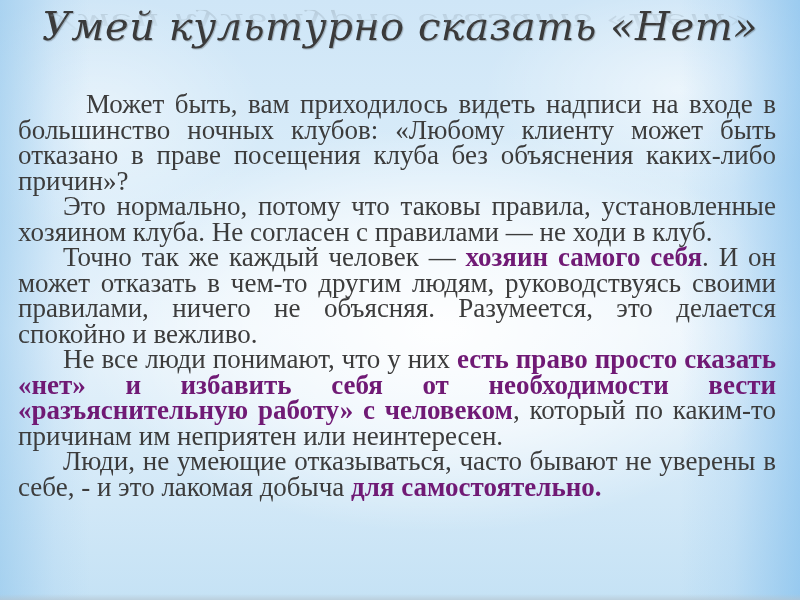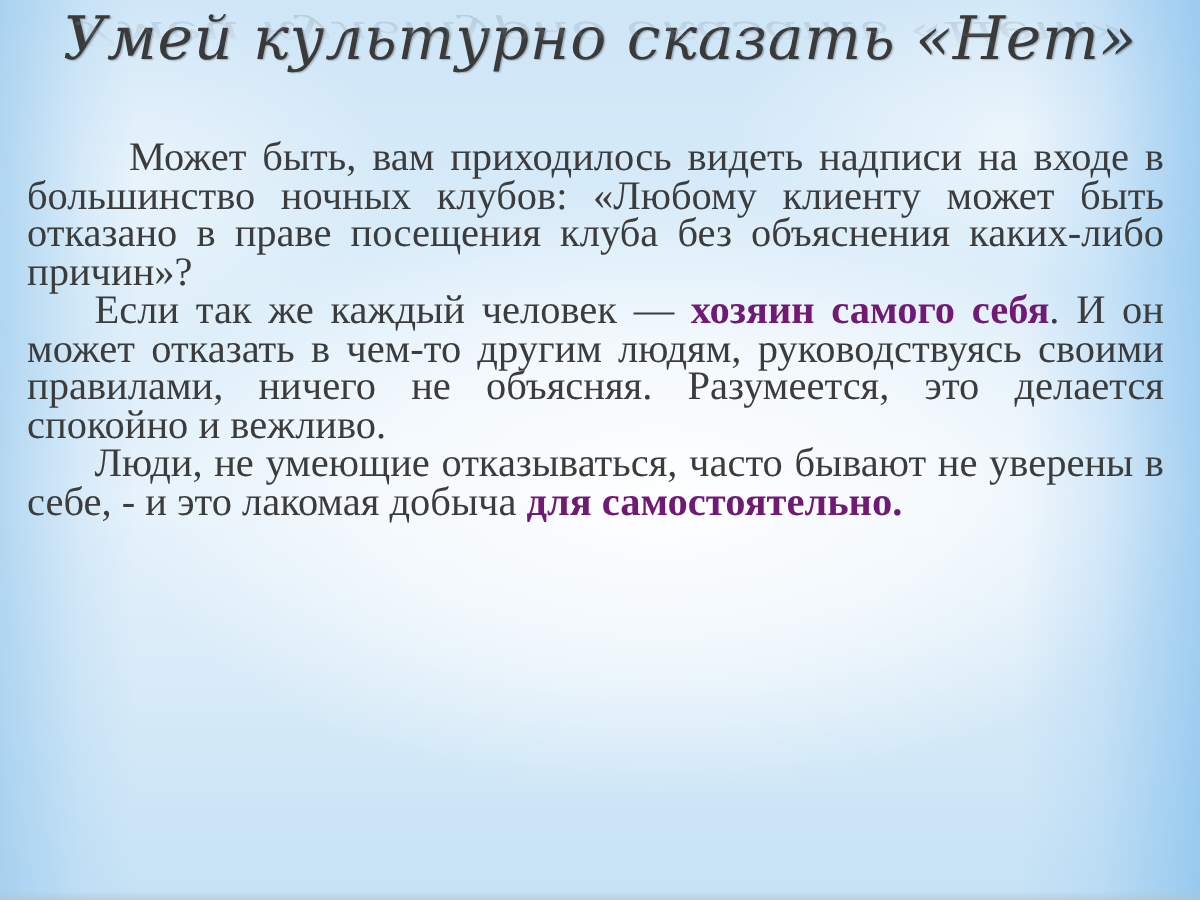--- a/index.html
+++ b/index.html
@@ -115,16 +115,20 @@
 
   <div class="title-wrap">
     <span class="title">Умей культурно сказать  «Нет»</span>
   </div>
   <div class="title-reflection">Умей культурно сказать  «Нет»</div>
 
   <div class="body">
     <p class="para first">
       <span>Может быть, вам приходилось видеть надписи на входе в большинство ночных клубов: «Любому клиенту может быть отказано в праве посещения клуба без объяснения каких-либо причин»?</span>
     </p>
-    <p class="para"><span>Если так же каждый человек — </span><b>хозяин самого себя</b><span>. И он может отказать в чем-то другим людям, руководствуясь своими правилами, ничего не объясняя. Разумеется, это делается спокойно и вежливо.</span></p>
+    <p class="para">
+      <span>Это нормально, потому что таковы правила, установленные хозяином клуба. Не согласен с правилами — не ходи в клуб.</span>
+    </p>
+    <p class="para"><span>Точно так же каждый человек — </span><b>хозяин самого себя</b><span>. И он может отказать в чем-то другим людям, руководствуясь своими правилами, ничего не объясняя. Разумеется, это делается спокойно и вежливо.</span></p>
+    <p class="para"><span>Не все люди понимают, что у них </span><b>есть право просто сказать «нет» и избавить себя от необходимости вести «разъяснительную работу» с человеком</b><span>, который по каким-то причинам им неприятен или неинтересен.</span></p>
     <p class="para"><span>Люди, не умеющие отказываться, часто бывают не уверены в себе, - и это лакомая добыча </span><b>для самостоятельно.</b></p>
   </div>
 </div>
 
 </body></html>

